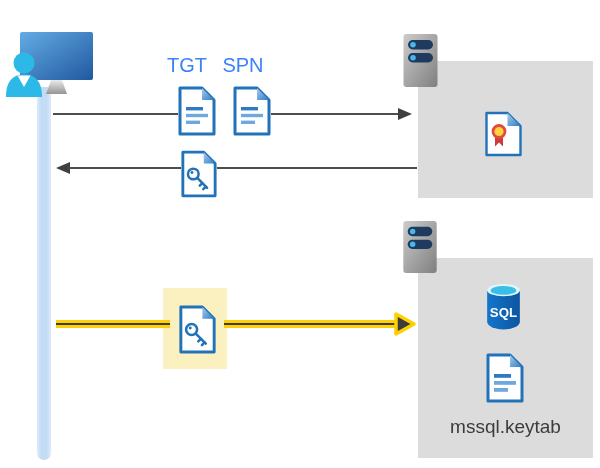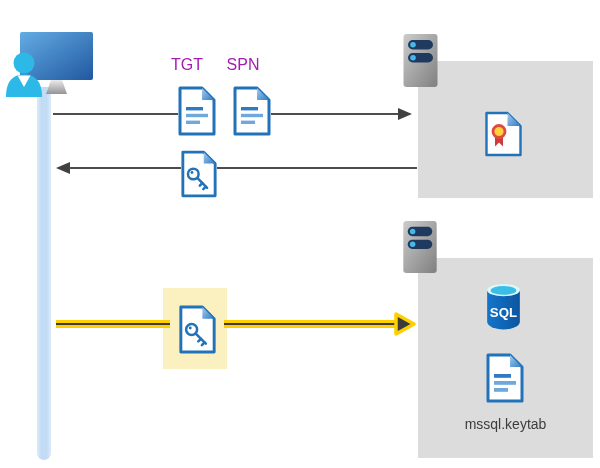--- a/index.html
+++ b/index.html
@@ -5,24 +5,24 @@
   html,body{margin:0;padding:0;background:#fff;}
   .stage{
     position:relative;width:600px;height:468px;background:#ffffff;overflow:hidden;
     font-family:"Liberation Sans","DejaVu Sans",sans-serif;
   }
   .title{
     position:absolute;font-weight:700;color:#1f1f1f;font-size:21px;line-height:23px;
     letter-spacing:-0.2px;
   }
   .ticket-label{
-    position:absolute;font-size:16px;color:#a21caf;text-align:center;line-height:22px;
+    position:absolute;font-size:20px;color:#3b82f6;text-align:center;line-height:22px;
   }
   .keytab-label{
-    position:absolute;font-size:14px;color:#3c3c3c;text-align:center;
+    position:absolute;font-size:19px;color:#3c3c3c;text-align:center;
   }
   .panel{position:absolute;background:#dcdcdc;}
   .lifeline{
     position:absolute;left:37px;top:87px;width:14px;height:373px;
     background:linear-gradient(to right,#ddebfa,#c3dcf5 30%,#c3dcf5 70%,#ddebfa);
     border-radius:0 0 7px 7px;z-index:1;
   }
   .hline{position:absolute;height:2px;background:#4d4d4d;z-index:2;}
   .arrow-right{
     position:absolute;width:0;height:0;z-index:2;

